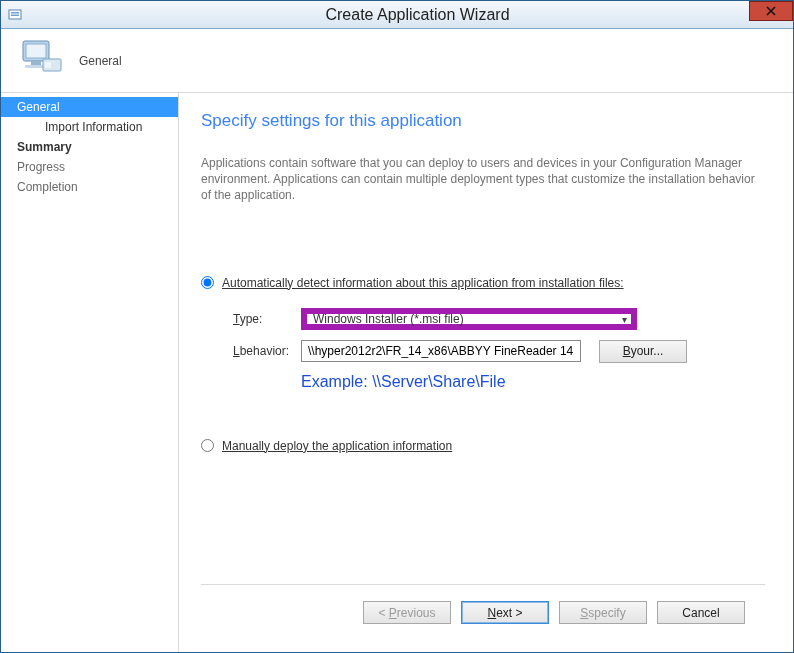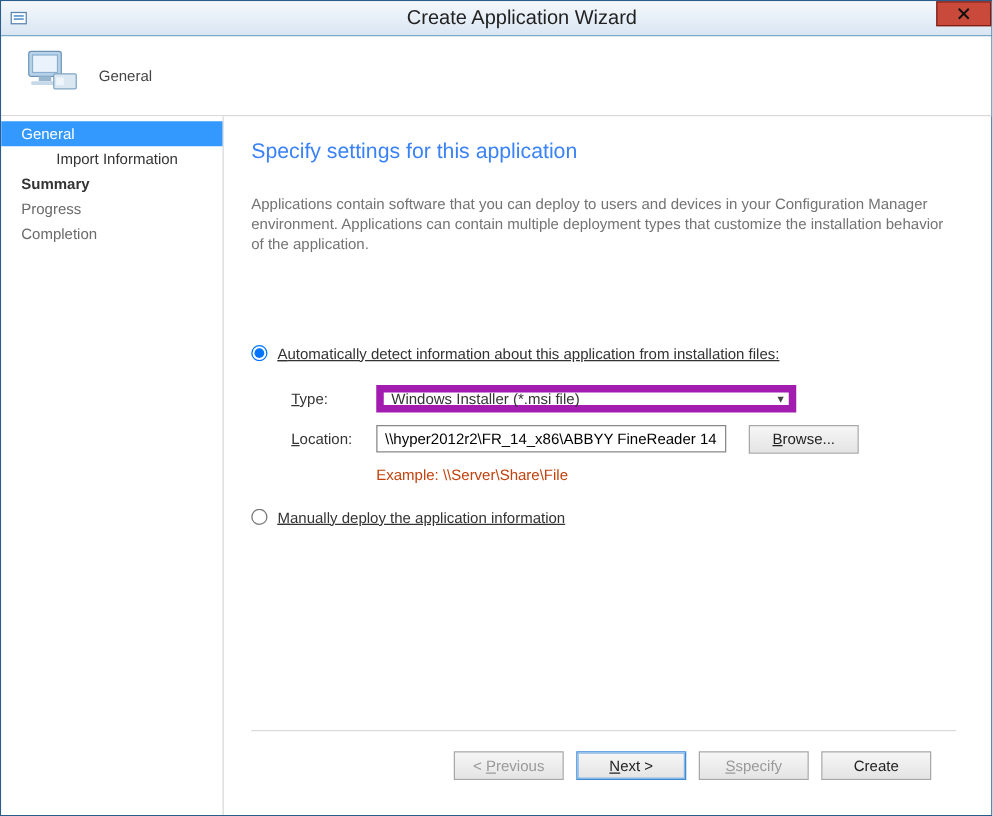--- a/index.html
+++ b/index.html
@@ -159,23 +159,23 @@
     color: #222;
   }
   .btn.focus {
     border: 1px solid #3d8bd7;
     box-shadow: 0 0 0 1px #88b9e5 inset;
   }
   .btn:disabled { color: #9a9a9a; }
   .browse-btn { margin-left: 18px; }
   .example {
     margin-left: 100px;
-    font-size: 12px;
-    color: #c2410c;
-    margin-bottom: 20px;
+    font-size: 16px;
+    color: #1d4ed8;
+    margin-bottom: 48px;
   }
 
   .footer {
     border-top: 1px solid #d9d9d9;
     padding: 16px 20px 16px 0;
     display: flex;
     justify-content: flex-end;
     gap: 10px;
     margin-top: 16px;
   }
@@ -249,36 +249,36 @@
 
       <div class="field-row">
         <div class="field-label"><span class="ul">T</span><span>ype:</span></div>
         <div class="select">
           <span>Windows Installer (*.msi file)</span>
           <span class="chev">▾</span>
         </div>
       </div>
 
       <div class="field-row">
-        <div class="field-label"><span class="ul">L</span><span>ocation:</span></div>
+        <div class="field-label"><span class="ul">L</span><span>behavior:</span></div>
         <input class="textinput" type="text" value="\\hyper2012r2\FR_14_x86\ABBYY FineReader 14.msi" style="">
-        <button class="btn browse-btn"><span class="ul">B</span><span>rowse...</span></button>
+        <button class="btn browse-btn"><span class="ul">B</span><span>your...</span></button>
       </div>
 
       <div class="example">Example: \\Server\Share\File</div>
 
       <div class="radio-row">
         <input type="radio" name="mode" style="">
         <span class="radio-label"><span class="ul">M</span><span>anually deploy the application information</span></span>
       </div>
 
       <div style="flex:1"></div>
 
       <div class="footer">
         <button class="btn" disabled=""><span>&lt; </span><span class="ul">P</span><span>revious</span></button>
         <button class="btn focus"><span class="ul">N</span><span>ext &gt;</span></button>
         <button class="btn" disabled=""><span class="ul">S</span><span>specify</span></button>
-        <button class="btn">Create</button>
+        <button class="btn">Cancel</button>
       </div>
 
     </div>
   </div>
 </div>
 
 </body></html>

